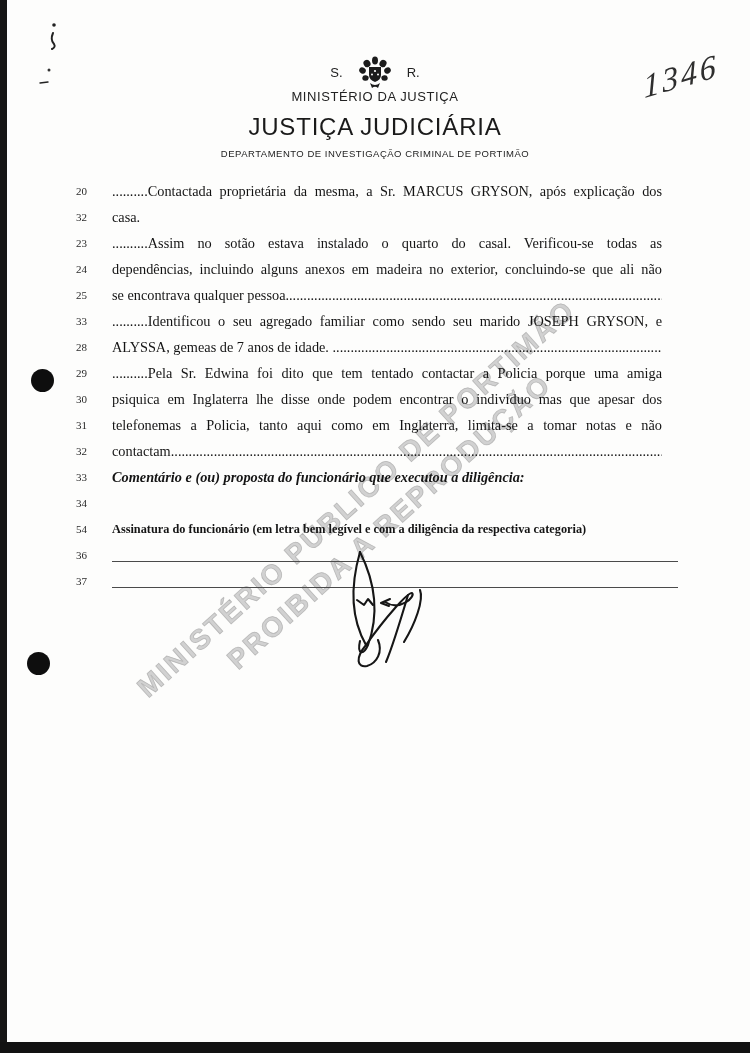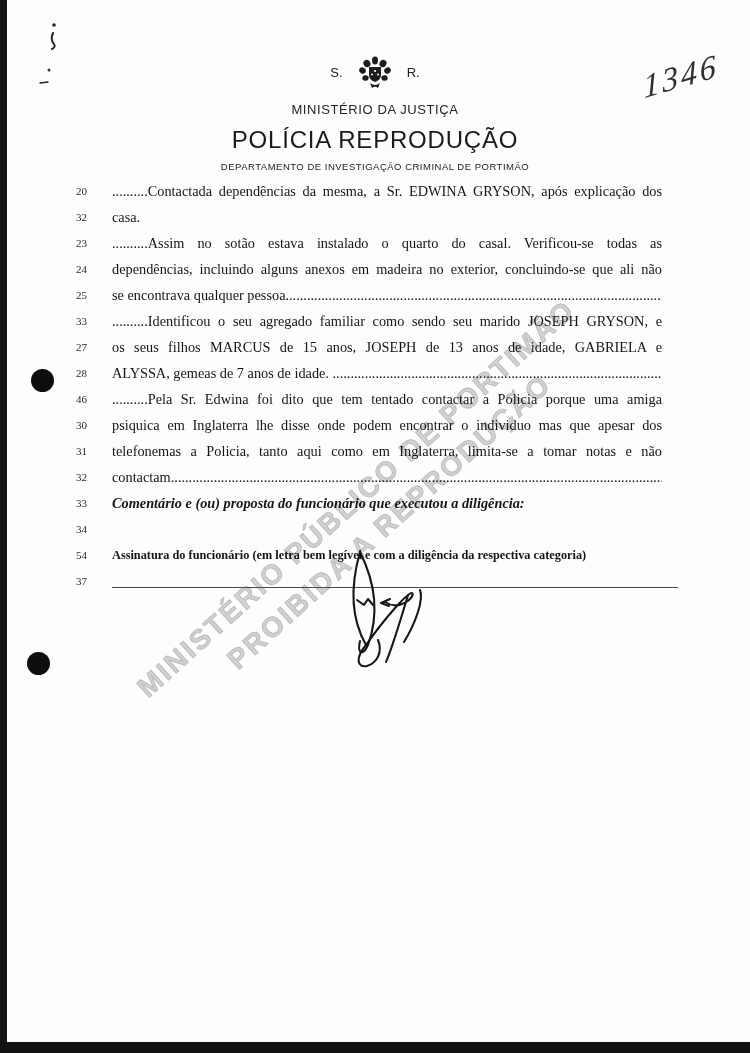--- a/index.html
+++ b/index.html
@@ -37,21 +37,21 @@
     font-family: "Liberation Sans", sans-serif;
     color: #1c1c1c;
     z-index: 3;
   }
   .crest-row {
     display: flex; align-items: center; justify-content: center;
     gap: 13px; height: 34px;
   }
   .crest-letter { font-size: 13px; color: #222; }
   .crest { width: 38px; height: 34px; display: inline-block; }
-  .ministry { margin-top: 13px; font-size: 13px; letter-spacing: 0.6px; color: #222; }
+  .ministry { margin-top: 0; font-size: 13px; letter-spacing: 0.6px; color: #222; }
   .pj-title { margin-top: 9px; font-size: 24px; letter-spacing: 0.8px; font-weight: 500; color: #1a1a1a; }
   .department { margin-top: 7px; font-size: 9.5px; letter-spacing: 0.5px; color: #222; }
 
   
   .hw-number {
     position: absolute; left: 642px; top: 58px;
     font-size: 33px; font-style: italic;
     font-family: "Liberation Serif", serif;
     color: #2e2e2e;
     transform: rotate(-16deg) skewX(-12deg);
@@ -144,30 +144,30 @@
           <g fill="#ffffff">
             <circle cx="19" cy="16" r="1.1"></circle>
             <circle cx="16" cy="19.5" r="1"></circle>
             <circle cx="22" cy="19.5" r="1"></circle>
           </g>
         </svg>
       </span>
       <span class="crest-letter">R.</span>
     </div>
     <div class="ministry">MINISTÉRIO DA JUSTIÇA</div>
-    <div class="pj-title">POLÍCIA REPRODUÇÃO</div>
+    <div class="pj-title">JUSTIÇA JUDICIÁRIA</div>
     <div class="department">DEPARTAMENTO DE INVESTIGAÇÃO CRIMINAL DE PORTIMÃO</div>
   </div>
 
   <div class="hw-number">1346</div>
 
   <div class="doc-body">
     <div class="row">
       <span class="num">20</span>
-      <span class="txt just">..........Contactada dependências da mesma, a Sr. EDWINA GRYSON, após explicação dos</span>
+      <span class="txt just">..........Contactada proprietária da mesma, a Sr. MARCUS GRYSON, após explicação dos</span>
     </div>
     <div class="row">
       <span class="num">32</span>
       <span class="txt">casa.</span>
     </div>
     <div class="row">
       <span class="num">23</span>
       <span class="txt just">..........Assim no sotão estava instalado o quarto do casal. Verificou-se todas as</span>
     </div>
     <div class="row">
@@ -176,29 +176,25 @@
     </div>
     <div class="row">
       <span class="num">25</span>
       <span class="txt dots">se encontrava qualquer pessoa.......................................................................................................................</span>
     </div>
     <div class="row">
       <span class="num">33</span>
       <span class="txt just">..........Identificou o seu agregado familiar como sendo seu marido JOSEPH GRYSON, e</span>
     </div>
     <div class="row">
-      <span class="num">27</span>
-      <span class="txt just">os seus filhos MARCUS de 15 anos, JOSEPH de 13 anos de idade, GABRIELA e</span>
-    </div>
-    <div class="row">
       <span class="num">28</span>
       <span class="txt dots">ALYSSA, gemeas de 7 anos de idade. ...................................................................................................................</span>
     </div>
     <div class="row">
-      <span class="num">46</span>
+      <span class="num">29</span>
       <span class="txt just">..........Pela Sr. Edwina foi dito que tem tentado contactar a Policia porque uma amiga</span>
     </div>
     <div class="row">
       <span class="num">30</span>
       <span class="txt just">psiquica em Inglaterra lhe disse onde podem encontrar o individuo mas que apesar dos</span>
     </div>
     <div class="row">
       <span class="num">31</span>
       <span class="txt just">telefonemas a Policia, tanto aqui como em Inglaterra, limita-se a tomar notas e não</span>
     </div>
@@ -210,20 +206,26 @@
       <span class="num">33</span>
       <span class="txt bi">Comentário e (ou) proposta do funcionário que executou a diligência:</span>
     </div>
     <div class="row">
       <span class="num">34</span>
       <span class="txt"></span>
     </div>
     <div class="row">
       <span class="num">54</span>
       <span class="txt b-small">Assinatura do funcionário (em letra bem legível e com a diligência da respectiva categoria)</span>
+    </div>
+    <div class="row">
+      <span class="num">36</span>
+      <span class="txt">
+          <span class="rule"></span>
+        </span>
     </div>
     <div class="row">
       <span class="num">37</span>
       <span class="txt">
           <span class="rule"></span>
         </span>
     </div>
   </div>
 
   <svg class="signature" width="140" height="135" viewBox="0 0 140 135">

